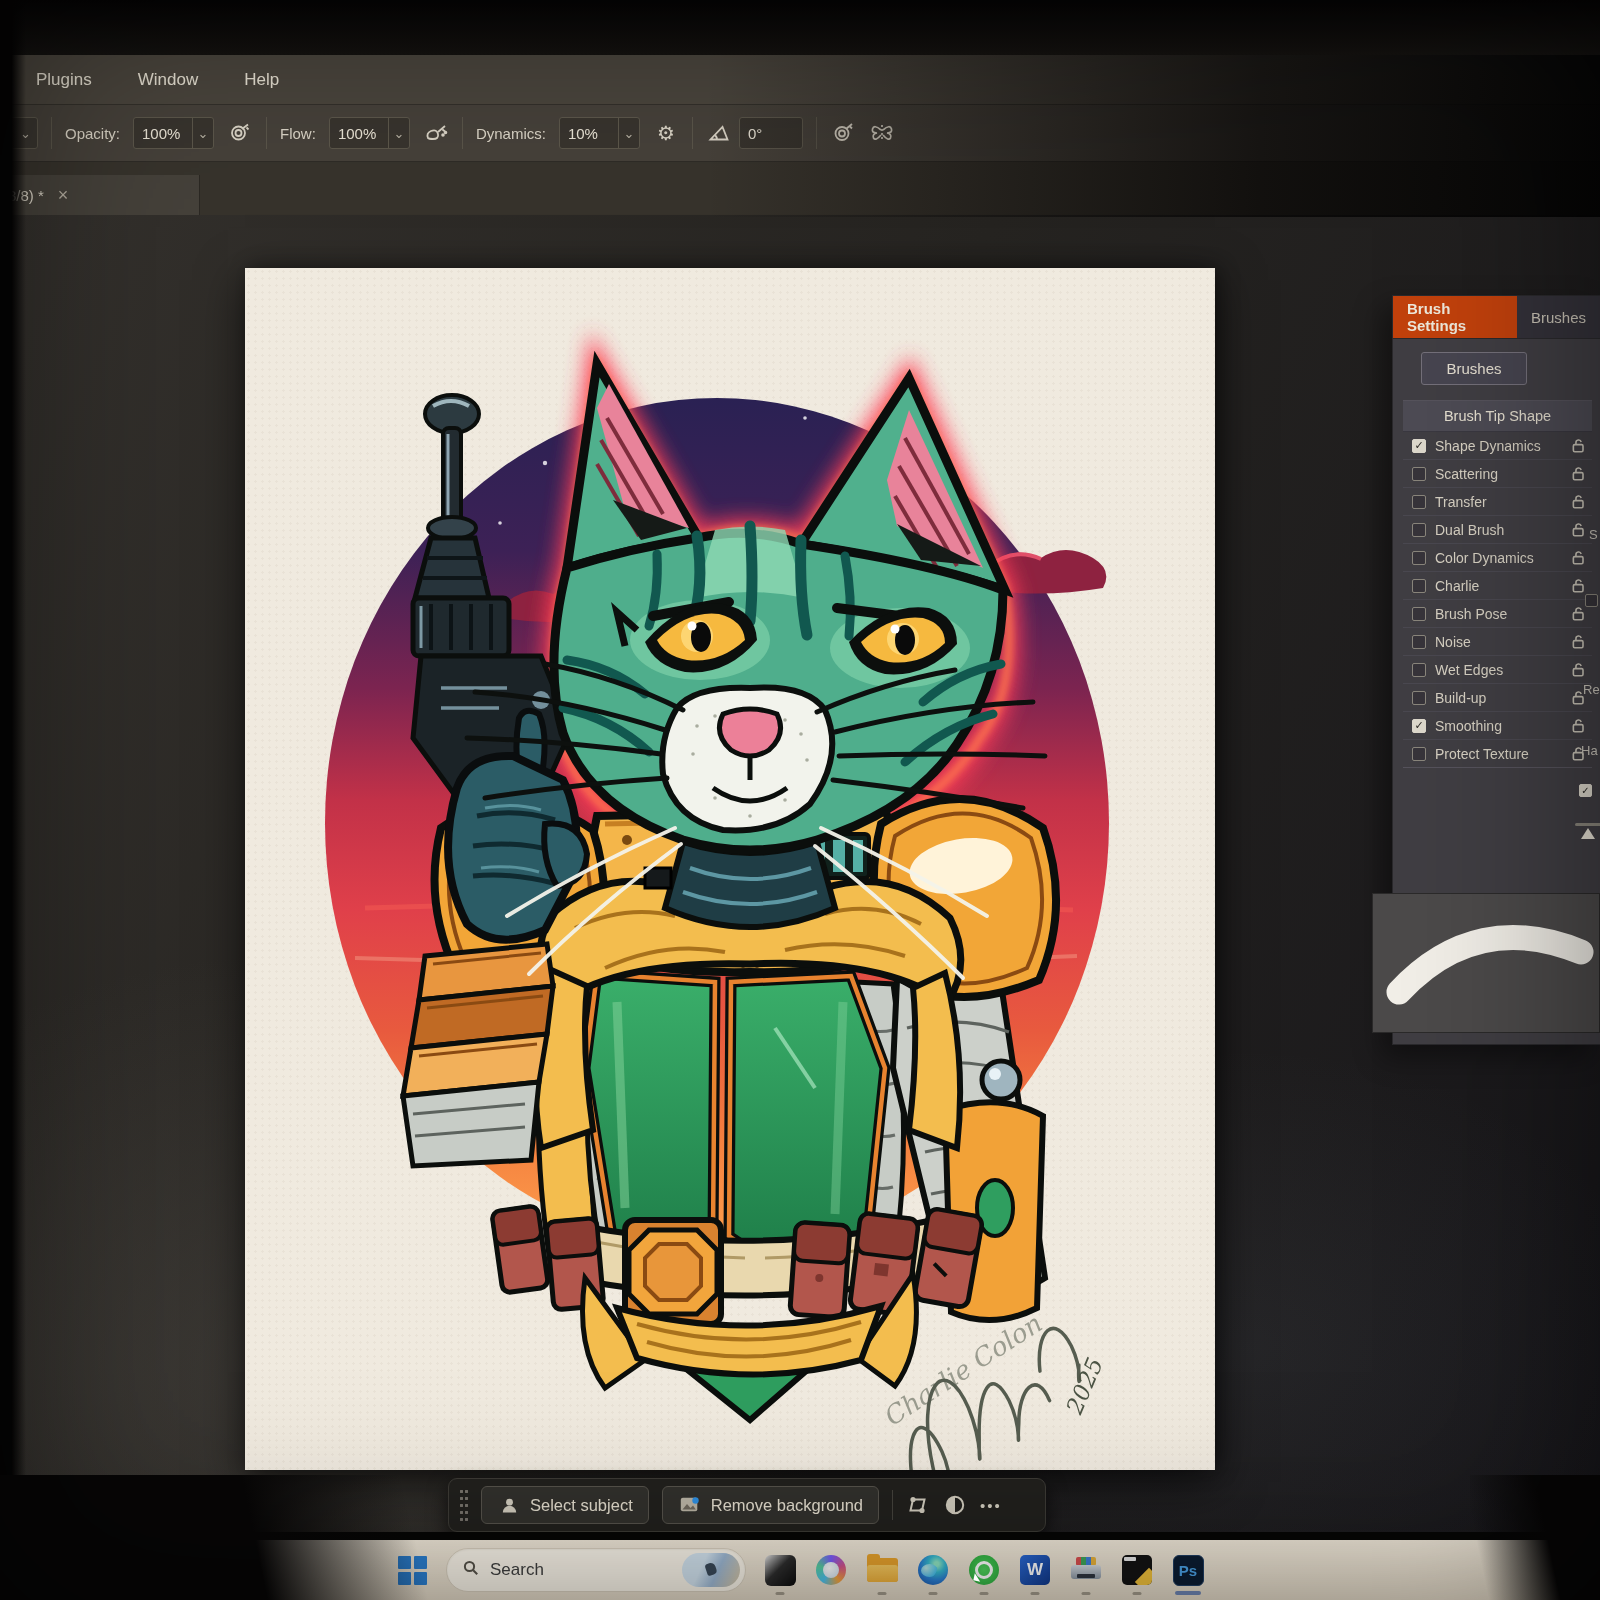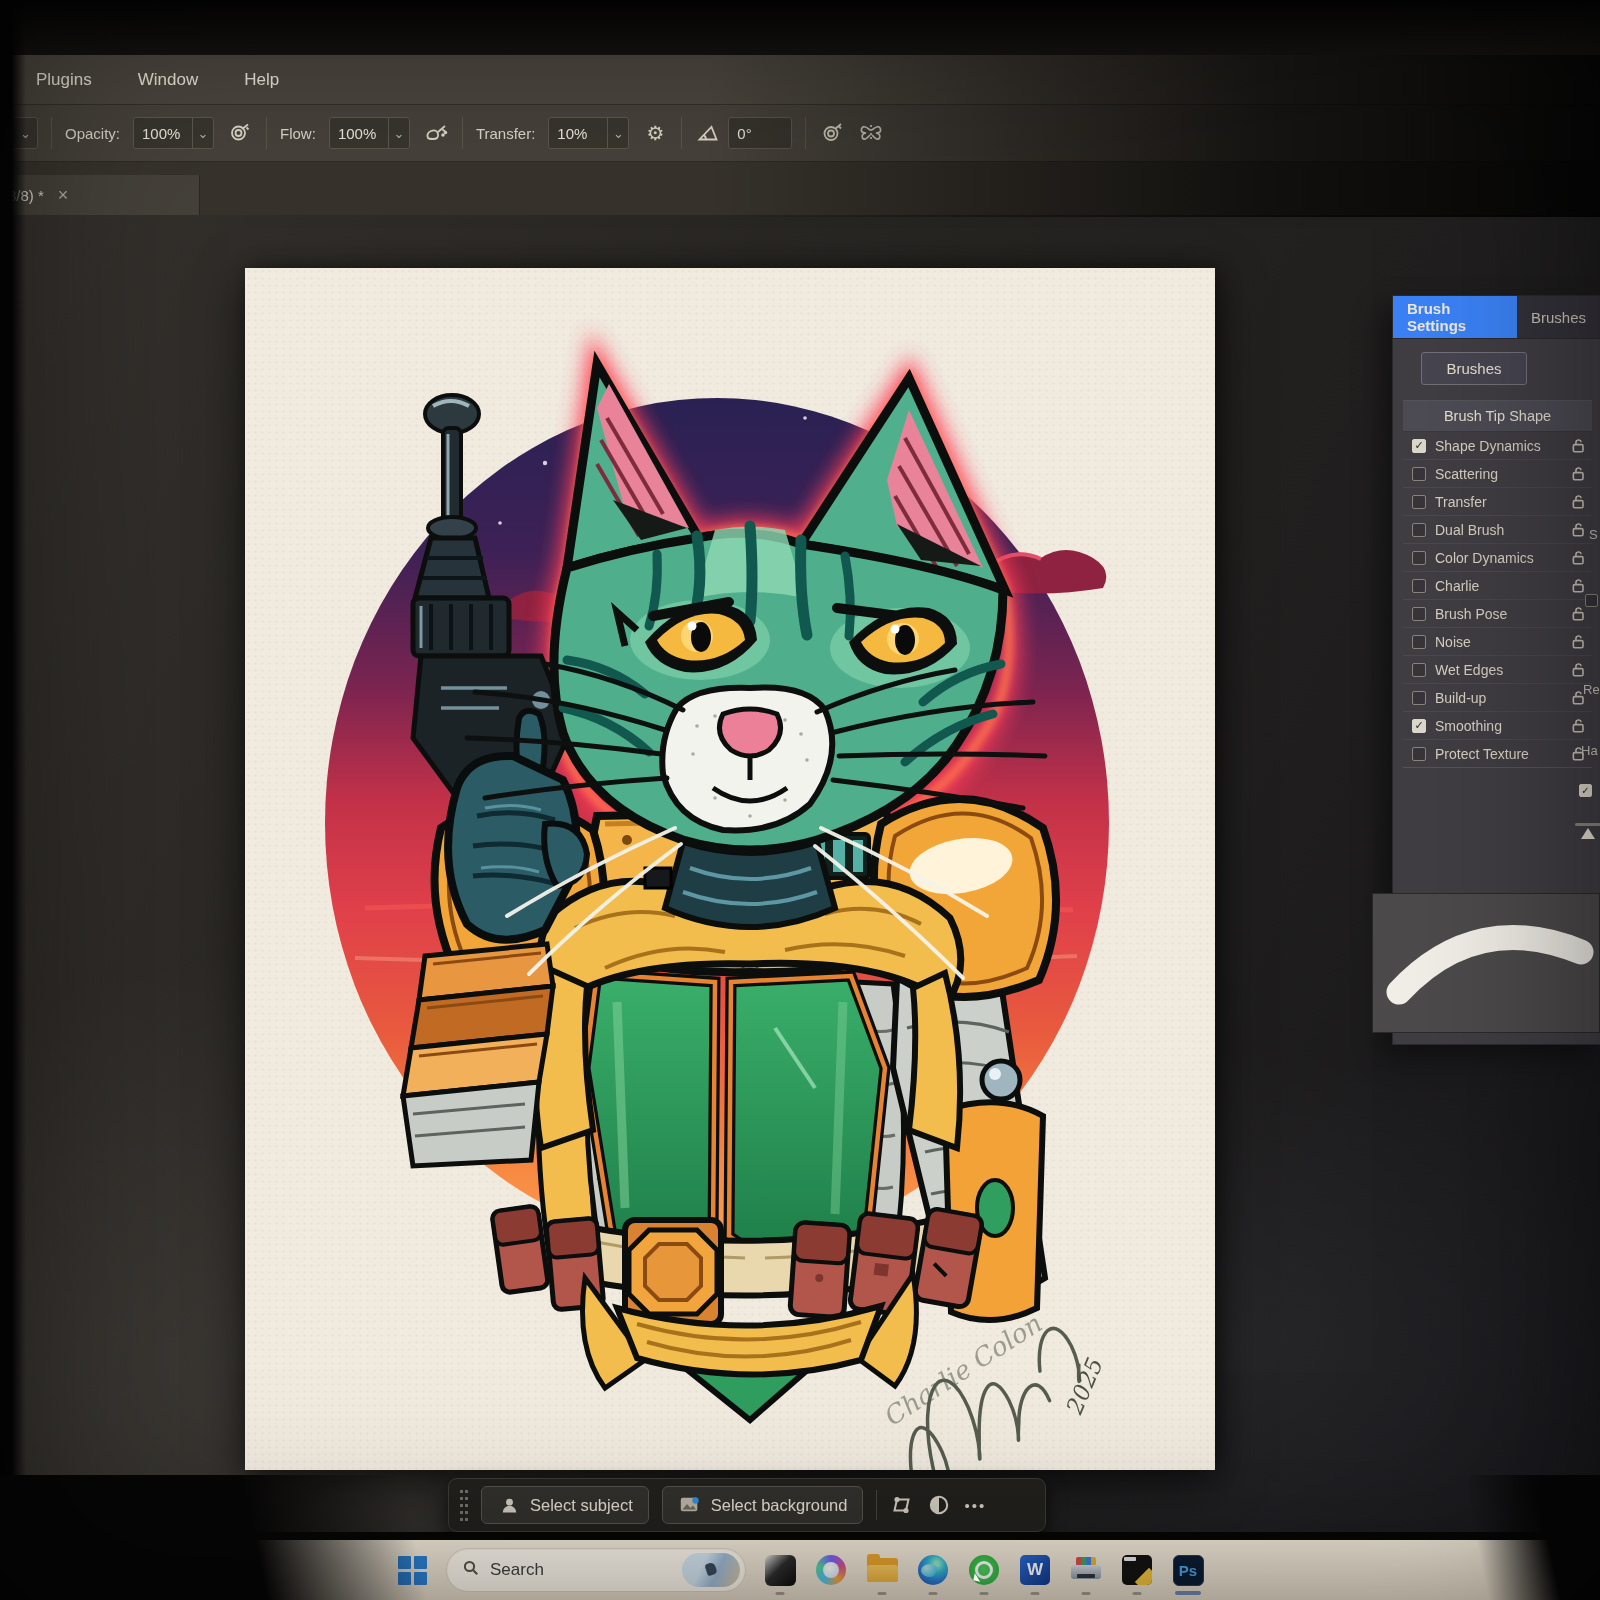--- a/index.html
+++ b/index.html
@@ -51,21 +51,21 @@
     background-image:radial-gradient(rgba(120,100,70,.06) 1px, transparent 1.3px);
     background-size:7px 7px;
     box-shadow:0 12px 44px rgba(0,0,0,.6), 4px 0 18px rgba(0,0,0,.35);}
   .paper svg{position:absolute;left:0;top:0;}
   
   .brush-panel{position:absolute;left:1392px;top:295px;width:208px;height:750px;
     background:#403e43;border:1px solid #2a292c;border-right:none;box-sizing:border-box;
     box-shadow:-10px 12px 26px rgba(0,0,0,.4);color:#d6d0c2;}
   .bp-tabs{height:42px;display:flex;background:#34323a;border-bottom:1px solid #2a292c;}
   .bp-tab{display:flex;align-items:center;padding:0 14px;font-size:15px;color:#c9c3b6;}
-  .bp-tab.active{background:#3b82f6;color:#eee8da;font-weight:bold;}
+  .bp-tab.active{background:#c2410c;color:#eee8da;font-weight:bold;}
   .bp-brushes-row{padding:13px 0 9px 28px;}
   .bp-btn{width:106px;height:33px;background:#474550;border:1px solid #74707a;border-radius:3px;
     color:#e4ded0;font-size:15px;font-family:inherit;}
   .bp-list{margin:6px 8px 0 10px;border-top:1px solid #56535c;border-bottom:1px solid #56535c;}
   .bp-header{height:30px;background:#4d4b54;display:flex;align-items:center;justify-content:center;
     font-size:14.5px;color:#e4decf;border-bottom:1px solid #3a3840;}
   .bp-row{height:27px;display:flex;align-items:center;gap:9px;padding:0 6px 0 9px;
     border-bottom:1px solid #4a4850;font-size:14px;color:#d6d0c2;}
   .bp-row:last-child{border-bottom:none;}
   .bp-check{width:14px;height:14px;border:1.5px solid #8a867c;border-radius:2px;background:#37343a;
@@ -210,21 +210,21 @@
     </div>
     <span class="opt-icon">
       <svg width="24" height="22" viewBox="0 0 24 22" fill="none" stroke="#d8d2c4" stroke-width="1.8">
         <path d="M4 16 Q2 11 7 9 Q13 7 14 12 Q15 17 9 17 Q5 17 4 16 Z"></path>
         <path d="M14 10 L21 4 M18.5 7.5 l2.5 2"></path>
         <circle cx="19" cy="13" r="0.9" fill="#d8d2c4"></circle>
           <circle cx="21.5" cy="10.5" r="0.9" fill="#d8d2c4"></circle>
       </svg>
     </span>
     <div class="opt-sep"></div>
-    <span class="opt-label">Transfer:</span>
+    <span class="opt-label">Dynamics:</span>
     <div class="valbox">
       <span class="vb-text">10%</span>
       <span class="vb-chev">⌄</span>
     </div>
     <span class="opt-icon gear-glyph">⚙</span>
     <div class="opt-sep"></div>
     <div class="anglebox">
       <span class="opt-icon">
         <svg width="22" height="20" viewBox="0 0 22 20" fill="none" stroke="#d8d2c4" stroke-width="1.8">
           <path d="M2.5 16.5 L19.5 16.5 L14.5 4 Z"></path>
@@ -681,21 +681,21 @@
       <span>Select subject</span>
     </button>
     <button class="ctx-btn">
       <span class="ctx-icon">
         <svg width="20" height="16" viewBox="0 0 20 16">
           <rect x="0.8" y="0.8" width="16.5" height="13.5" rx="2" fill="#b9b3a4"></rect>
           <path d="M2.5 12.5 L7 7 L10.5 11 L13 8.5 L15.8 12.5 Z" fill="#6e685c"></path>
           <circle cx="15.5" cy="3.5" r="3.2" fill="#2e8fe0"></circle>
         </svg>
       </span>
-      <span>Select background</span>
+      <span>Remove background</span>
     </button>
     <div class="ctx-sep"></div>
     <span class="ctx-icon">
       <svg width="20" height="18" viewBox="0 0 20 18" fill="none" stroke="#cfcabc" stroke-width="2">
         <path d="M5 3.5 L16.5 3.5 L14 14.5 L2.5 14.5 Z"></path>
         <circle cx="5" cy="3.5" r="1.6" fill="#cfcabc"></circle>
           <circle cx="14" cy="14.5" r="1.6" fill="#cfcabc"></circle>
       </svg>
     </span>
     <span class="ctx-icon">

